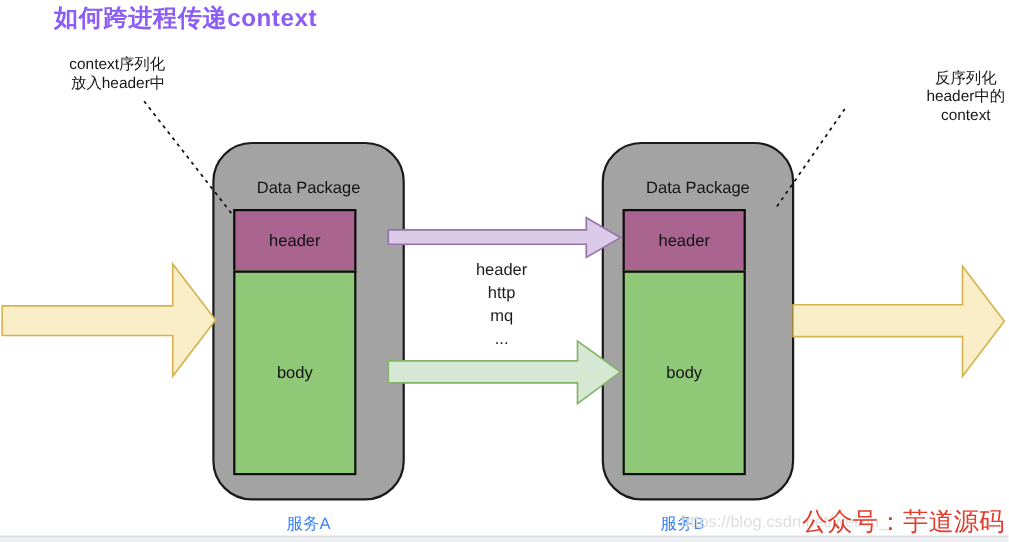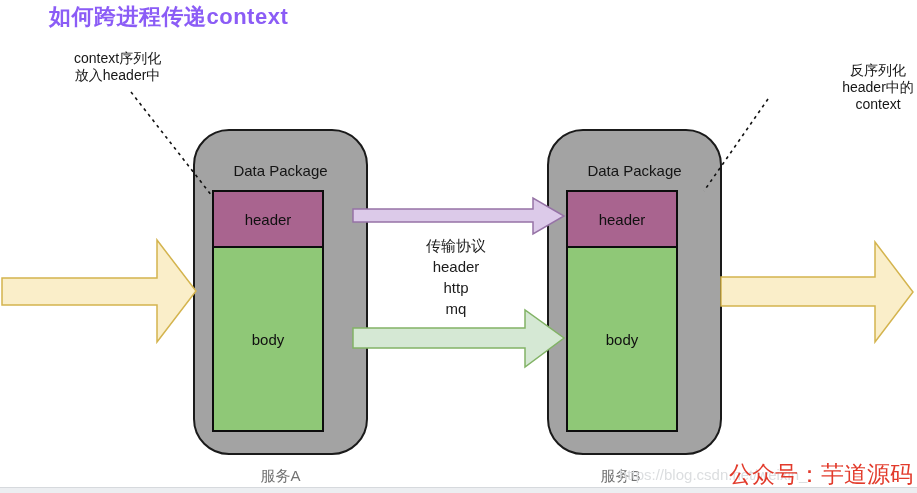--- a/index.html
+++ b/index.html
@@ -20,21 +20,21 @@
     font-weight: bold;
     color: #8b5cf6;
     letter-spacing: 0.5px;
   }
   .anno {
     position: absolute;
     font-size: 14px;
     color: #161616;
     line-height: 17px;
   }
-  .anno-left { left: 74px; top: 50px; text-align: center; }
+  .anno-left { left: 63px; top: 50px; text-align: right; }
   .anno-right { left: 799px; top: 62px; text-align: center; margin-left: 40px; }
 
   .package {
     position: absolute;
     width: 175px; height: 326px;
     background: #a3a3a3;
     border: 2px solid #1a1a1a;
     border-radius: 36px;
   }
   .pkg-left { left: 193px; top: 129px; }
@@ -69,21 +69,21 @@
     line-height: 21px;
     color: #1b1b1b;
   }
 
   .svc-label {
     position: absolute;
     top: 467px;
     width: 175px;
     text-align: center;
     font-size: 15px;
-    color: #737373;
+    color: #3b82f6;
   }
   .svc-a { left: 193px; }
   .svc-b { left: 533px; }
 
   svg.overlay {
     position: absolute;
     left: 0; top: 0;
     pointer-events: none;
     z-index: 5;
   }
@@ -145,21 +145,20 @@
     <div class="pkg-title">Data Package</div>
     <div class="hdr-box">
       <span>header</span>
     </div>
     <div class="body-box">
       <span>body</span>
     </div>
   </div>
 
   <div class="transport">
-    <div>传输协议</div>
     <div>header</div>
     <div>http</div>
     <div>mq</div>
     <div>...</div>
   </div>
 
   <div class="svc-label svc-a">服务A</div>
   <div class="svc-label svc-b">服务B</div>
 
   <svg class="overlay" width="917" height="493" viewBox="0 0 917 493">

